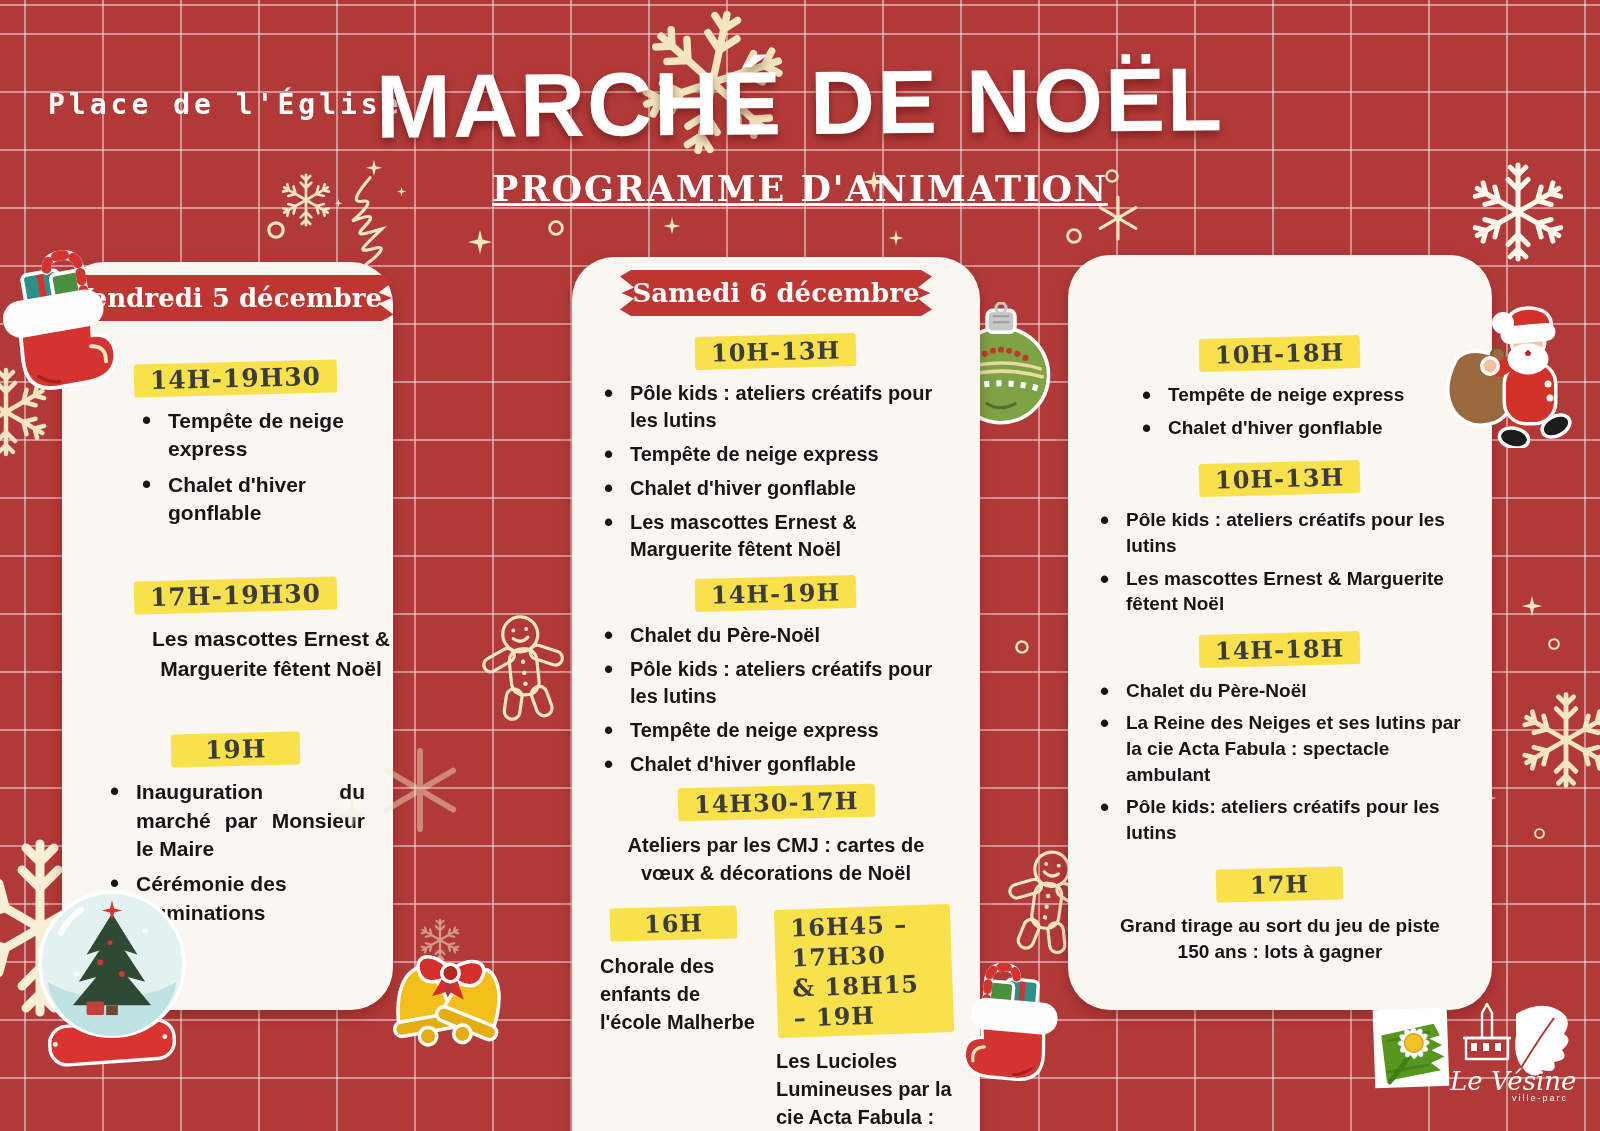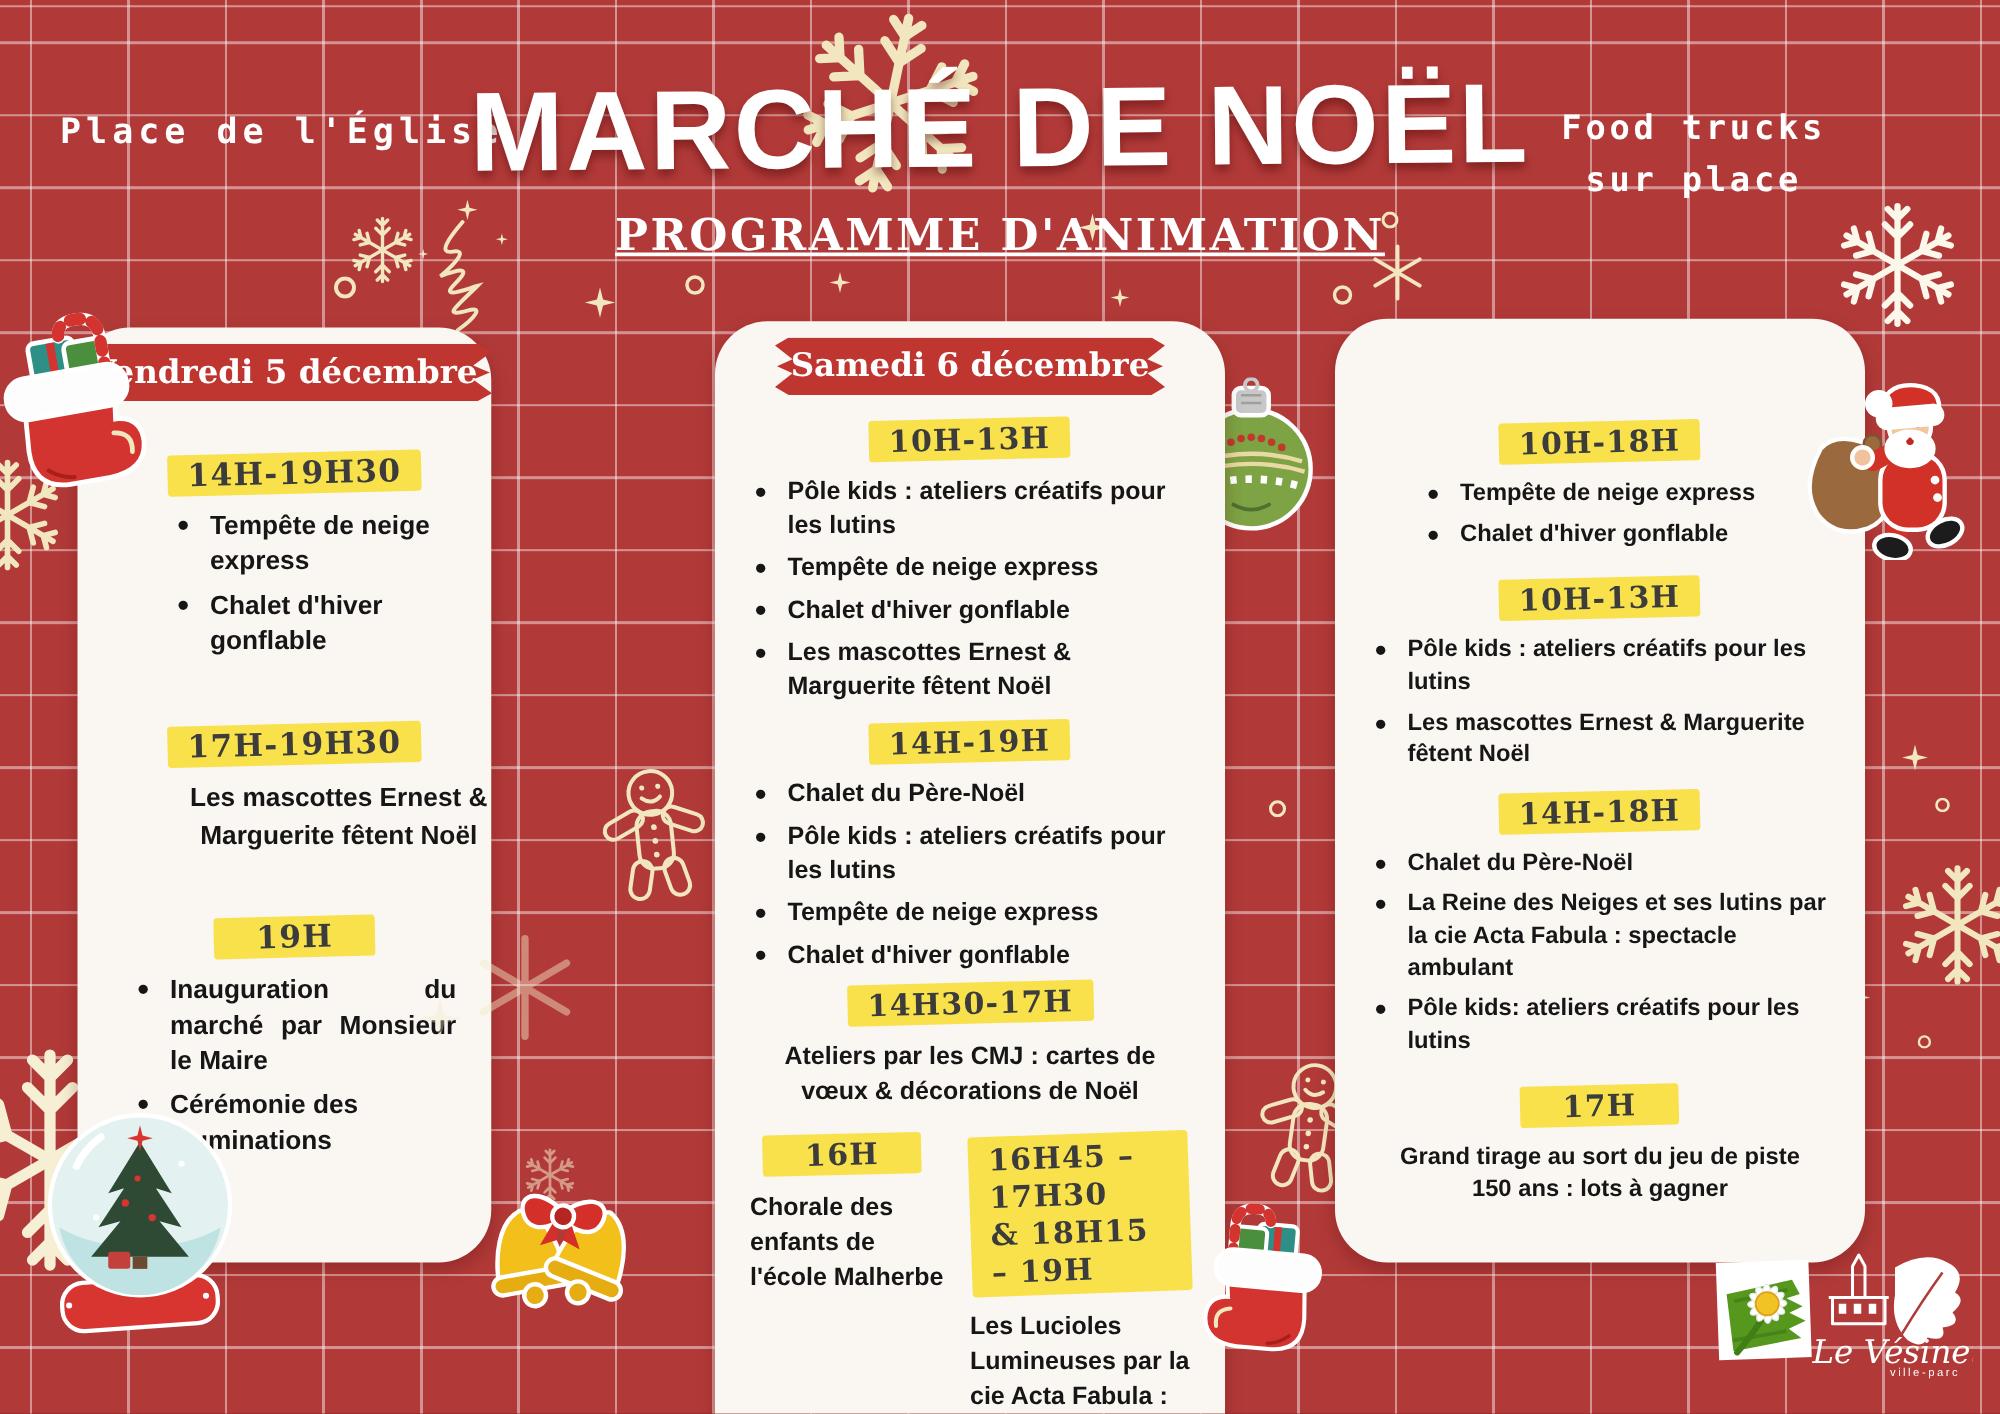--- a/index.html
+++ b/index.html
@@ -229,24 +229,20 @@
               <ellipse rx="16" ry="4.6" transform="rotate(150)"></ellipse>
           </g>
           <circle r="9.5" fill="#f1c324" stroke="#daa31d" stroke-width="1.5"></circle>
         </g>
       </g>
     </defs>
   </svg>
 
   <div class="abs loc">Place de l'Église</div>
   <div class="abs title">MARCHÉ DE NOËL</div>
-  <div class="abs food">
-    <div>Food trucks</div>
-    <div>sur place</div>
-  </div>
   <div class="abs subtitle">PROGRAMME D'ANIMATION</div>
 
   <svg class="abs doodle" style="left:630px;top:0px;width:165px;height:165px;transform:rotate(12deg)" viewBox="-50 -50 100 100">
       <use href="#snowflake6"></use>
     </svg>
   <svg class="abs doodle" style="left:1462px;top:156px;width:112px;height:112px;color:#fbf7ea" viewBox="-50 -50 100 100">
       <use href="#snowflake6"></use>
     </svg>
   <svg class="abs doodle" style="left:276px;top:170px;width:60px;height:60px" viewBox="-50 -50 100 100">
       <use href="#snowflake6"></use>

